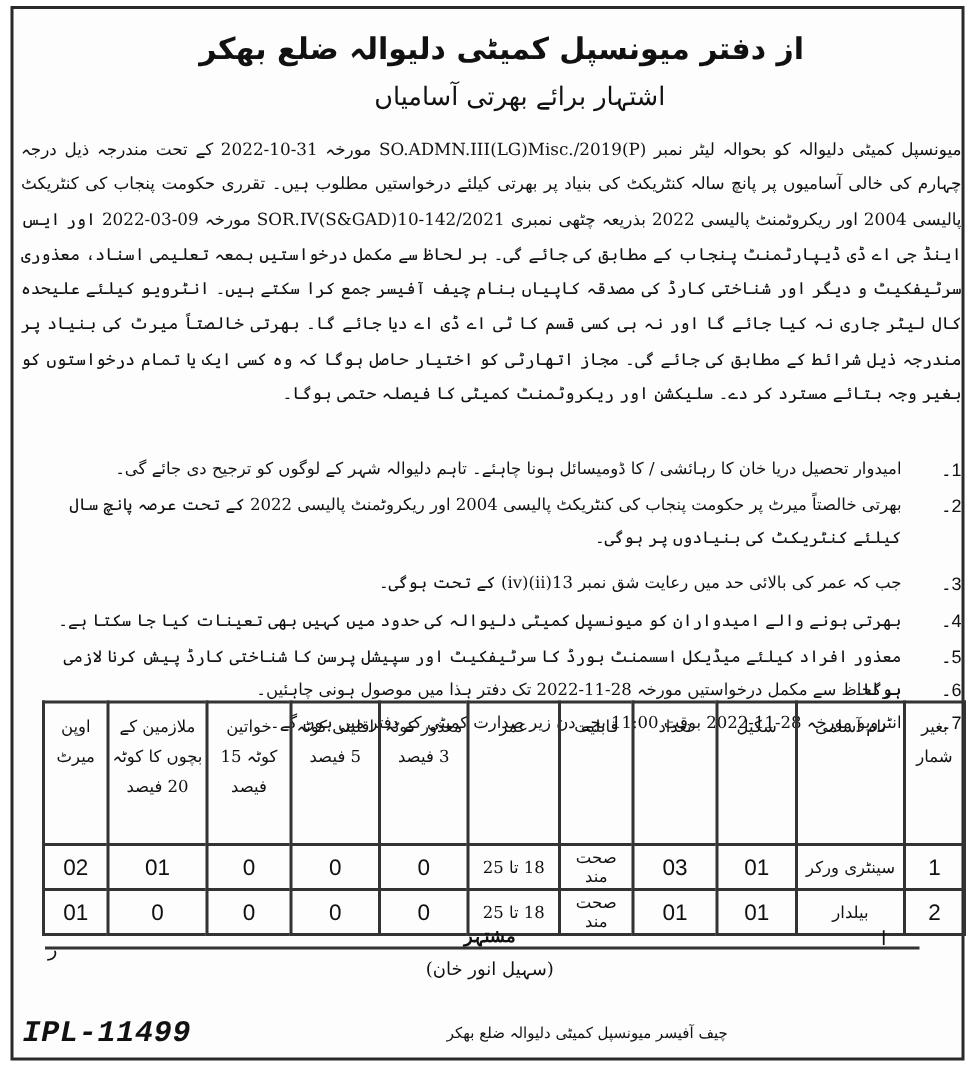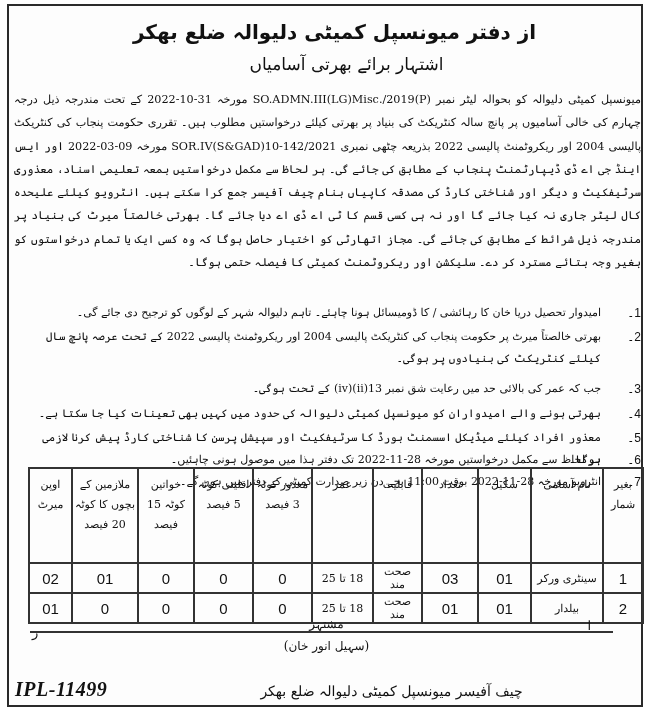--- a/index.html
+++ b/index.html
@@ -33,29 +33,29 @@
   table.posts th, table.posts td { border: 2px solid #333; text-align: center; }
   table.posts th { height: 86px; vertical-align: top; font-weight: normal;
                    font-size: 11px; line-height: 20px; padding-top: 6px;
                    font-family: "DejaVu Serif", serif; }
   table.posts td { height: 24px; font-family: "Liberation Sans", sans-serif; font-size: 15px; }
   table.posts td.ur { font-family: "DejaVu Serif", serif; font-size: 11px; }
 
   .sign-line { position: absolute; left: 30px; right: 40px; top: 631px; height: 1px;
                border-top: 2px solid #333; }
   .sign-label { position: absolute; left: 0; right: 0; top: 617px; text-align: center;
-                font-size: 12px; direction: rtl; font-family: "DejaVu Serif", serif; }
+                font-size: 12px; direction: rtl; font-family: "DejaVu Serif", serif; font-weight: bold; }
   .sign-alef { position: absolute; right: 62px; top: 618px; font-size: 13px; font-family: "DejaVu Serif", serif; }
   .sign-re { position: absolute; left: 32px; top: 625px; font-size: 13px; font-family: "DejaVu Serif", serif; }
   .signer-name { position: absolute; left: 0; right: 0; top: 639px; text-align: center;
                  font-size: 12px; direction: rtl; font-family: "DejaVu Serif", serif; }
   .signer-title { position: absolute; left: 130px; right: 0; top: 683px; text-align: center;
-                  font-size: 14px; direction: rtl; font-family: "DejaVu Serif", serif; }
+                  font-size: 10px; direction: rtl; font-family: "DejaVu Serif", serif; }
   .ipl { position: absolute; left: 15px; top: 678px; font-size: 20px; font-weight: bold;
-         font-style: italic; font-family: Liberation Serif, serif; letter-spacing: 0.5px; }
+         font-style: italic; font-family: Liberation Mono, monospace; letter-spacing: 0.5px; }
 </style>
 </head>
 <body>
 
 <div class="frame"></div>
 
 <div class="title">از دفتر میونسپل کمیٹی دلیوالہ ضلع بھکر</div>
 <div class="subtitle">اشتہار برائے بھرتی آسامیاں</div>
 
 <div class="body-para">میونسپل کمیٹی دلیوالہ کو بحوالہ لیٹر نمبر SO.ADMN.III(LG)Misc./2019(P) مورخہ 31-10-2022 کے تحت مندرجہ ذیل درجہ چہارم کی خالی آسامیوں پر پانچ سالہ کنٹریکٹ کی بنیاد پر بھرتی کیلئے درخواستیں مطلوب ہیں۔ تقرری حکومت پنجاب کی کنٹریکٹ پالیسی 2004 اور ریکروٹمنٹ پالیسی 2022 بذریعہ چٹھی نمبری SOR.IV(S&amp;GAD)10-142/2021 مورخہ 09-03-2022 اور ایس اینڈ جی اے ڈی ڈیپارٹمنٹ پنجاب کے مطابق کی جائے گی۔ ہر لحاظ سے مکمل درخواستیں بمعہ تعلیمی اسناد، معذوری سرٹیفکیٹ و دیگر اور شناختی کارڈ کی مصدقہ کاپیاں بنام چیف آفیسر جمع کرا سکتے ہیں۔ انٹرویو کیلئے علیحدہ کال لیٹر جاری نہ کیا جائے گا اور نہ ہی کسی قسم کا ٹی اے ڈی اے دیا جائے گا۔ بھرتی خالصتاً میرٹ کی بنیاد پر مندرجہ ذیل شرائط کے مطابق کی جائے گی۔ مجاز اتھارٹی کو اختیار حاصل ہوگا کہ وہ کسی ایک یا تمام درخواستوں کو بغیر وجہ بتائے مسترد کر دے۔ سلیکشن اور ریکروٹمنٹ کمیٹی کا فیصلہ حتمی ہوگا۔</div>

